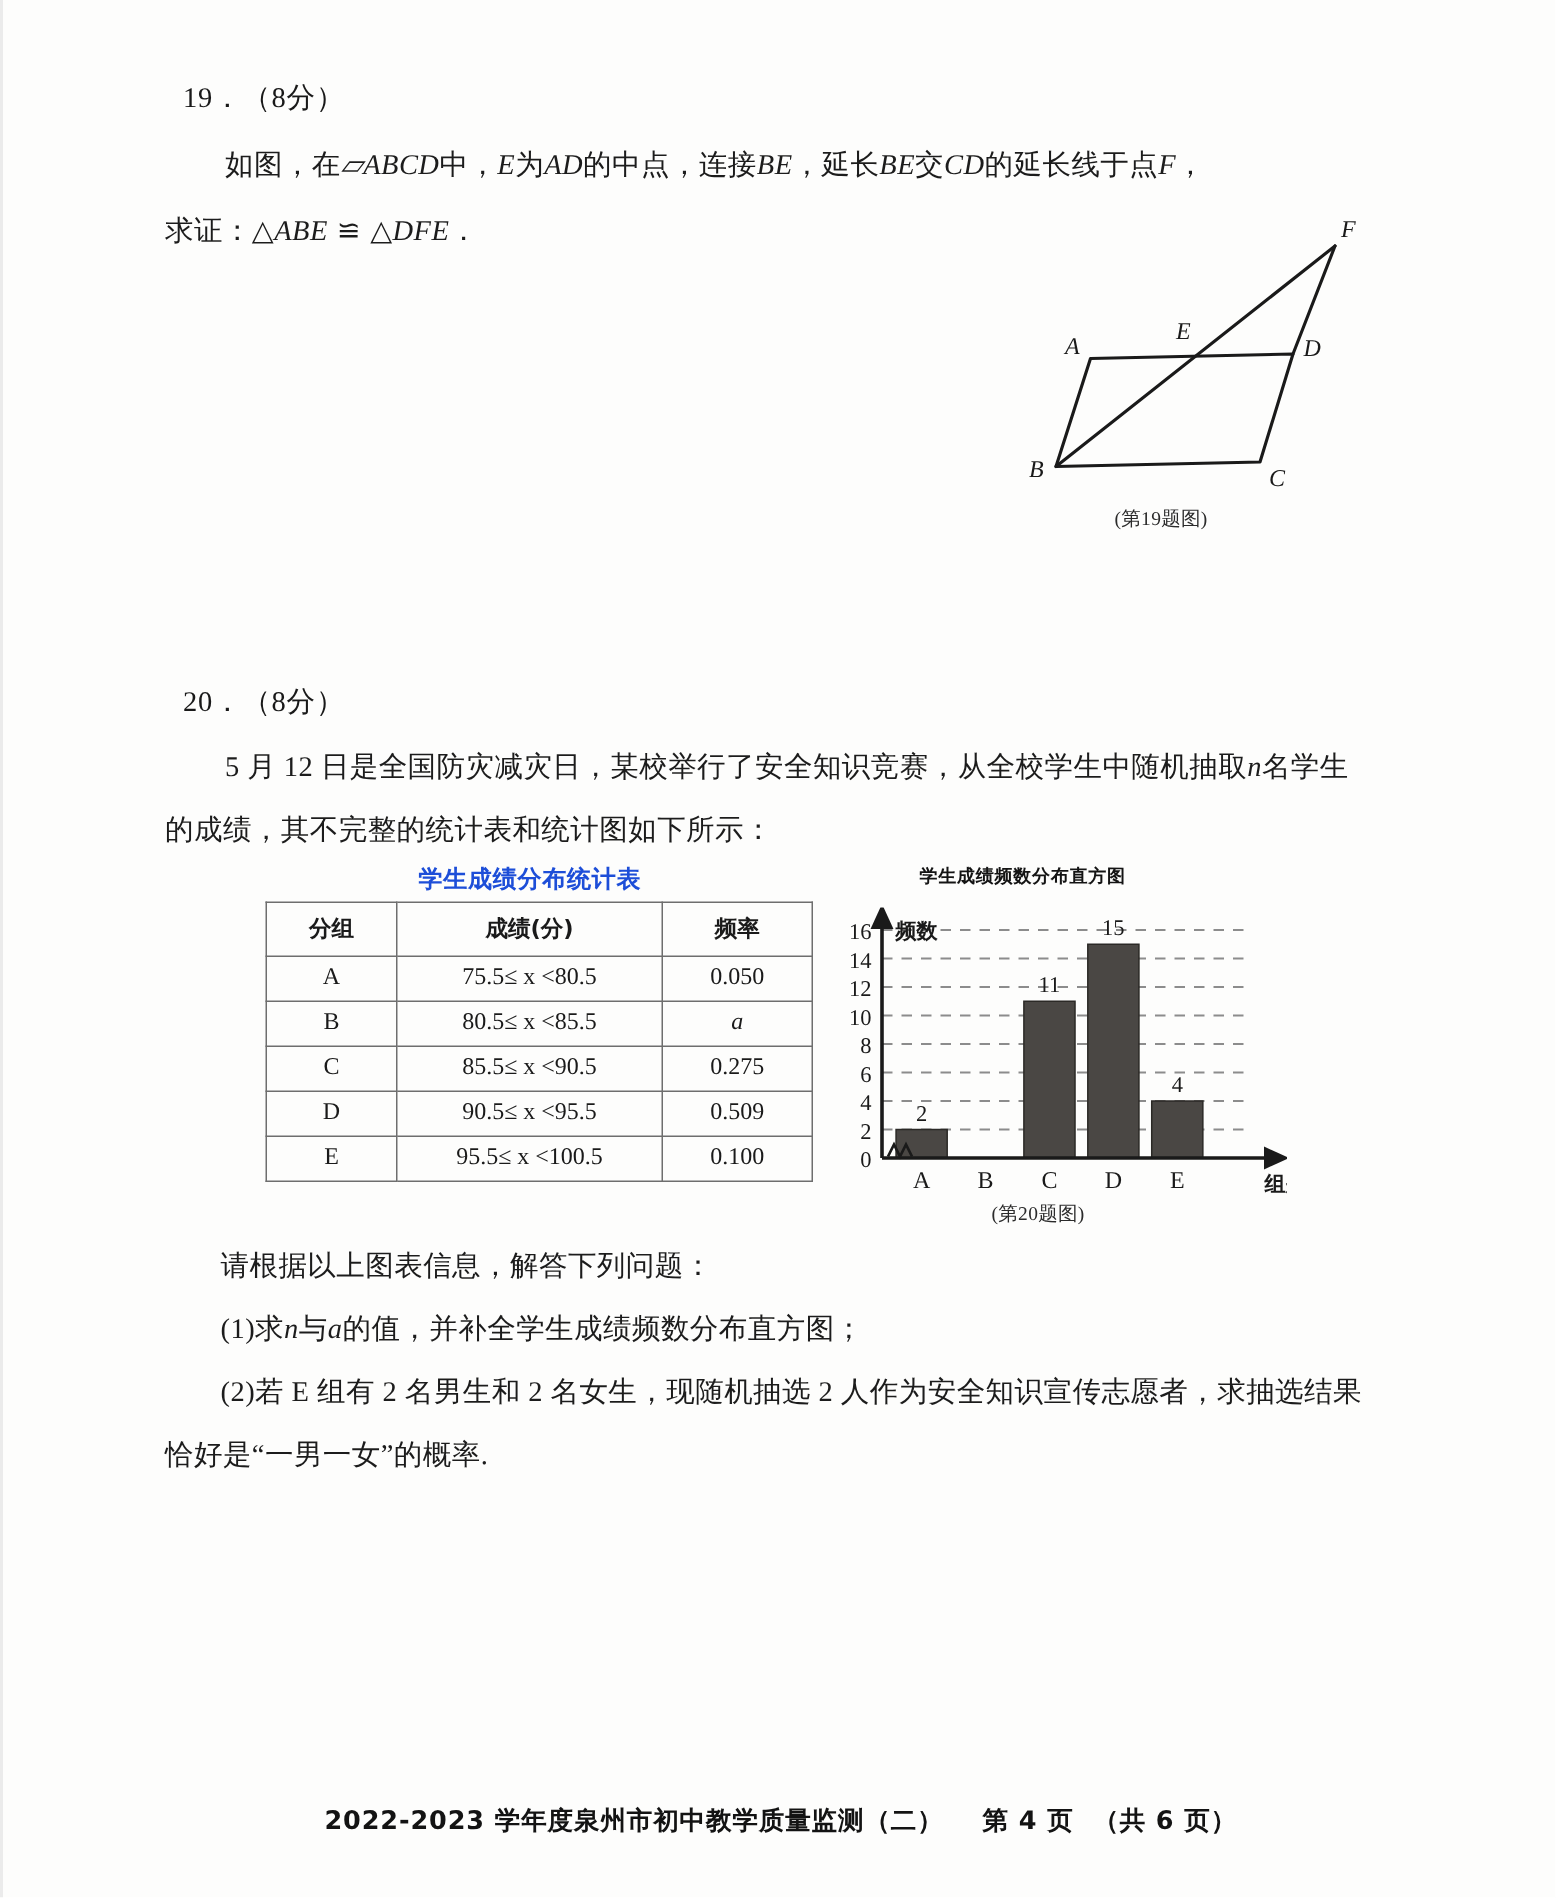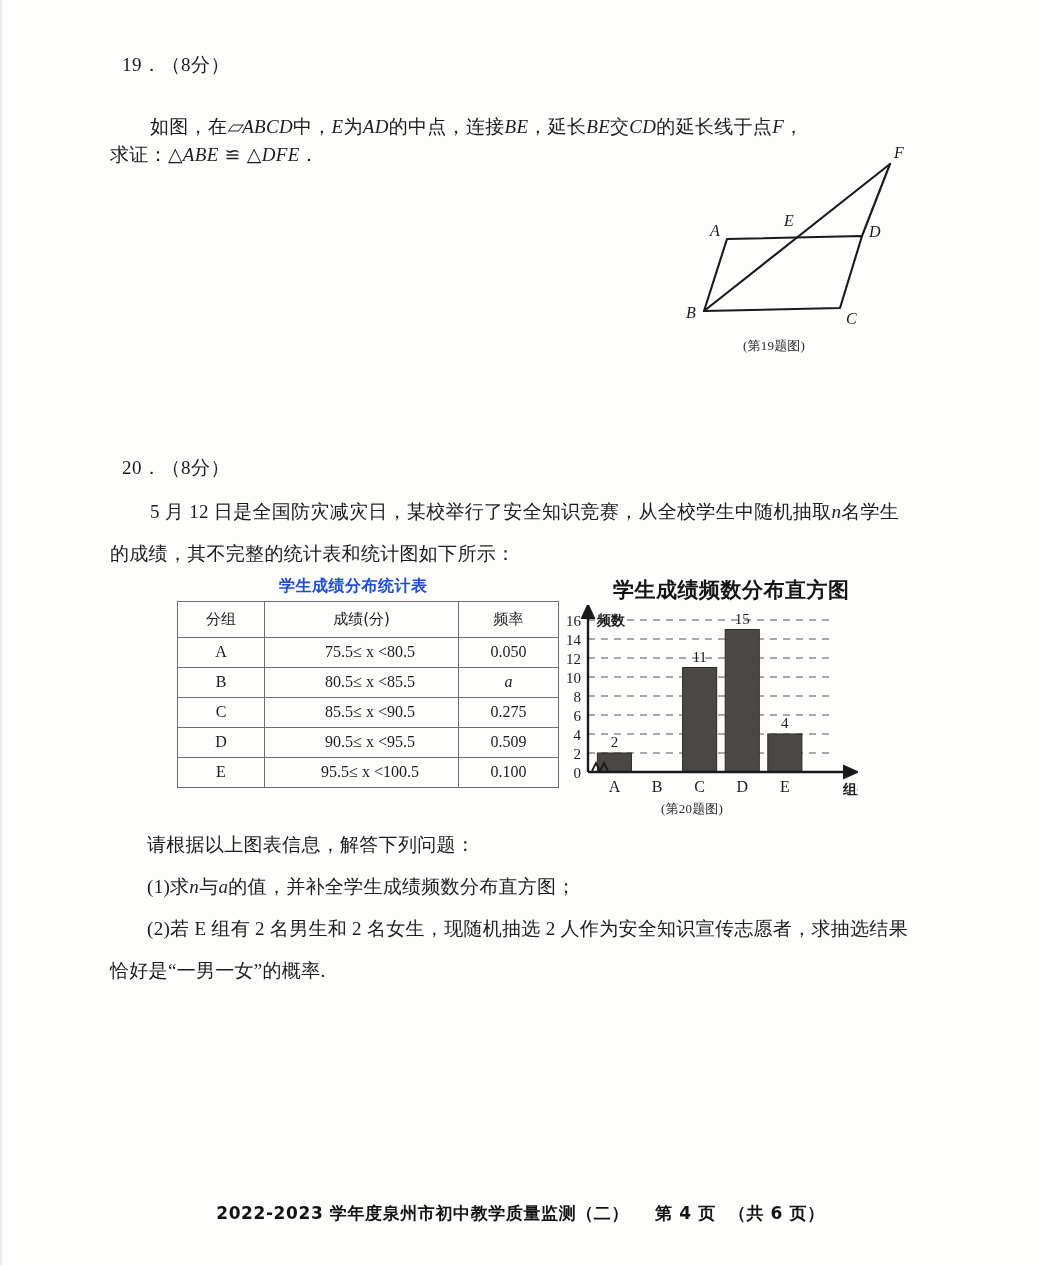--- a/index.html
+++ b/index.html
@@ -76,29 +76,29 @@
   }
   table.stat td {
     border: 1px solid #6e6e6e;
     text-align: center;
     padding: 4px 0 5px 0;
     line-height: 20px;
     white-space: nowrap;
     font-family: "Liberation Serif", serif;
   }
   table.stat td.c-group  { width: 86px; }
-  table.stat td.c-score  { width: 176px; padding-left: 17px; }
+  table.stat td.c-score  { width: 176px; }
   table.stat td.c-freq   { width: 99px; }
-  table.stat tr.head td  { font-family: "DejaVu Sans","Liberation Sans",sans-serif; font-size:15px; font-weight:400; padding: 7px 0 8px 0;}
+  table.stat tr.head td  { font-family: "DejaVu Sans","Liberation Sans",sans-serif; font-size:15px; font-weight:700; padding: 7px 0 8px 0;}
 
   
   .chart-title {
     position: absolute;
     font-weight: bold;
-    font-size: 21px;
+    font-size: 12px;
     white-space: nowrap;
     font-family: "DejaVu Sans", "Liberation Sans", sans-serif;
     letter-spacing: 0.5px;
     color: #141414;
   }
   .chart-wrap {
     position: absolute;
     left: 556px;
     top: 605px;
     width: 300px;
@@ -123,21 +123,21 @@
   .footer .seg { display: inline-block; }
   .footer .gap { display: inline-block; width: 26px; }
 </style>
 </head>
 <body>
 
 <div class="page">
 
   <div class="qnum" style="left:108px; top:52px;">19．（8分）</div>
 
-  <div class="para" style="left:148px; top:112px;">
+  <div class="para" style="left:148px; top:96px;">
     <span>如图，在</span><span class="it">▱</span><span class="it">ABCD</span><span>中，</span><span class="it">E</span><span>为</span><span class="it">AD</span><span>的中点，连接</span><span class="it">BE</span><span>，延长</span><span class="it">BE</span><span>交</span><span class="it">CD</span><span>的延长线于点</span><span class="it">F</span><span>，</span>
   </div>
 
   <div class="para" style="left:108px; top:140px;">
     <span>求证：</span><span>△</span><span class="it">ABE</span><span class="sp"></span><span>≌</span><span class="sp"></span><span>△</span><span class="it">DFE</span><span>．</span>
   </div>
 
   <div class="fig19">
     <svg width="270" height="230" viewBox="0 0 270 230" xmlns="http://www.w3.org/2000/svg">
       <g stroke="#1a1a1a" stroke-width="2.1" fill="none" stroke-linecap="round" stroke-linejoin="round">

